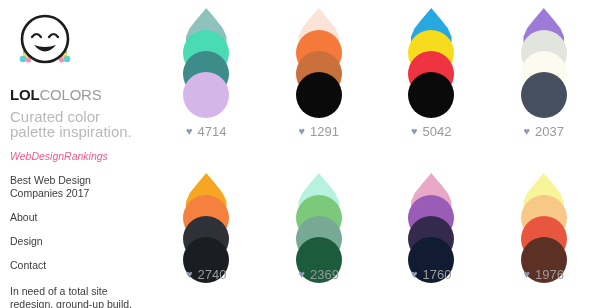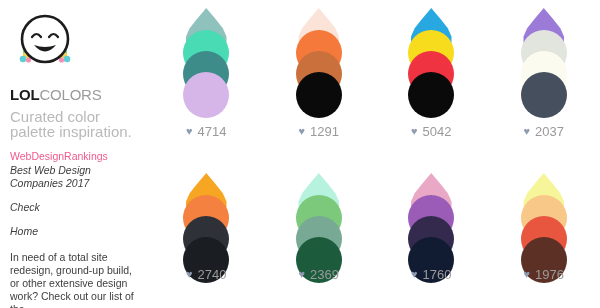--- a/index.html
+++ b/index.html
@@ -56,24 +56,24 @@
     line-height: 15px;
     color: #b9b9b9;
     margin-bottom: 11px;
   }
   .nav-top a {
     display: block;
     font-size: 10.5px;
     line-height: 13px;
     color: #ef5b8c;
     text-decoration: none;
+    font-style: italic;
   }
   .nav-list {
-    margin-top: 1px;
-    font-style: italic;
+    margin-top: 11px;
   }
   .nav-list .nav-item {
     display: block;
     font-size: 10.5px;
     line-height: 13px;
     color: #3d3d3d;
     text-decoration: none;
     margin-bottom: 11px;
   }
   .promo {
@@ -190,22 +190,23 @@
 
     <div class="tagline" style="white-space:pre-line;">Curated color
 palette inspiration.</div>
 
     <nav class="nav-top">
       <a href="#">WebDesignRankings</a>
     </nav>
 
     <nav class="nav-list">
       <a href="#" class="nav-item">Best Web Design Companies 2017</a>
-      <a href="#" class="nav-item">Check</a>
-      <a href="#" class="nav-item">Home</a>
+      <a href="#" class="nav-item">About</a>
+      <a href="#" class="nav-item">Design</a>
+      <a href="#" class="nav-item">Contact</a>
     </nav>
 
     <p class="promo"><span>In need of a total site redesign, ground-up build, or other extensive design work? Check out our list of the </span></p>
   </aside>
 
   <main class="content">
     <div class="grid">
 
       <div class="palette">
         <div class="stack">

